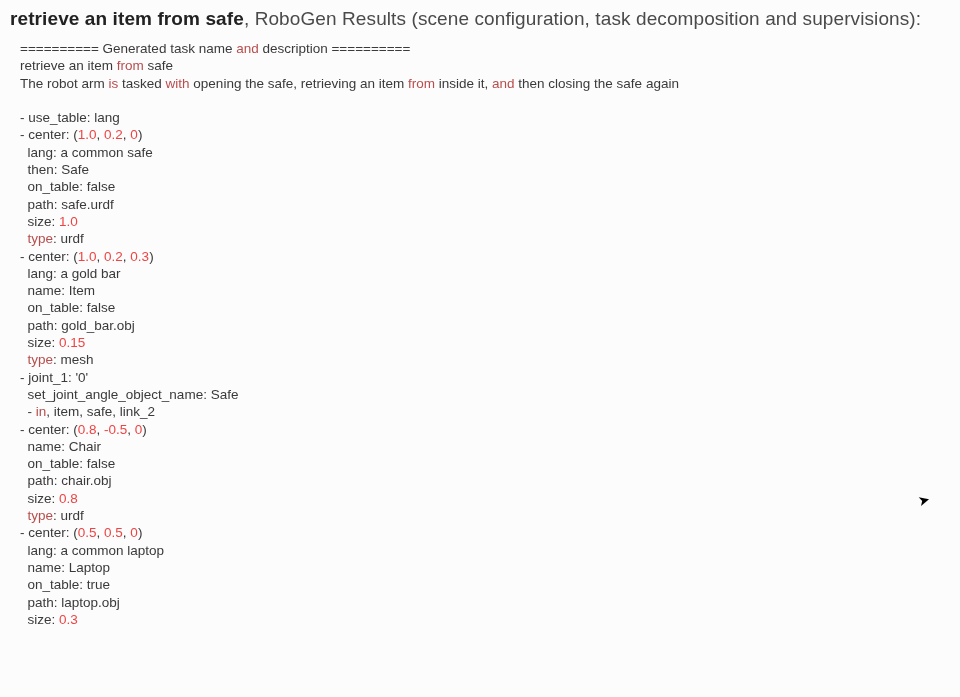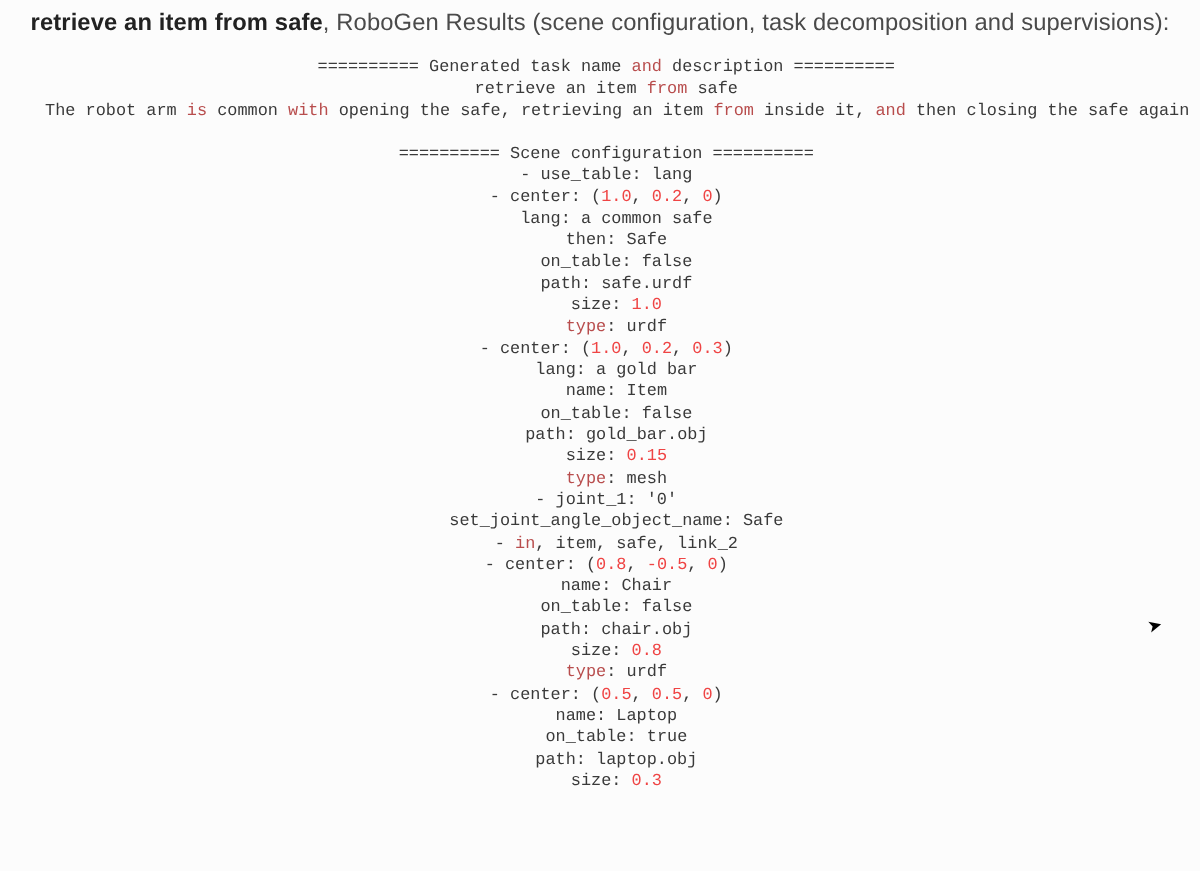--- a/index.html
+++ b/index.html
@@ -6,36 +6,35 @@
     margin: 0;
     padding: 0;
     width: 960px;
     background: #fcfcfc;
     font-family: -apple-system, BlinkMacSystemFont, "Segoe UI", Helvetica, Arial, sans-serif;
   }
   .page {
     box-sizing: border-box;
     width: 960px;
     padding: 6px 10px 10px 10px;
-    text-align: center;
   }
   .title-line {
     font-size: 19px;
     color: #4a4a4a;
     margin: 2px 0 10px 0;
     letter-spacing: 0.1px;
   }
   .title-bold {
     font-weight: 700;
     color: #222;
   }
   pre.code {
-    margin: 16px;
+    margin: 0;
     padding: 0 0 0 10px;
-    font-family: Liberation Mono, monospace;
+    font-family: Liberation Sans, sans-serif;
     font-size: 13.5px;
     line-height: 17.3px;
     color: #3a3a3a;
     white-space: pre;
   }
   .s  { color: #3a3a3a; }      
   .kw { color: #b84d4d; }      
   .nm { color: #ef4444; }      
   .cursor {
     position: absolute;
@@ -48,23 +47,22 @@
 </head>
 <body>
 
 <div class="page">
   <div class="title-line">
     <span class="title-bold">retrieve an item from safe</span><span>, RoboGen Results (scene configuration, task decomposition and supervisions):</span>
   </div>
 
   <pre class="code" id="code-block"><span class="s">========== Generated task name </span><span class="kw">and</span><span class="s"> description ==========
 </span><span class="s">retrieve an item </span><span class="kw">from</span><span class="s"> safe
-</span><span class="s">The robot arm </span><span class="kw">is</span><span class="s"> common </span><span class="kw">with</span><span class="s"> opening the safe, retrieving an item </span><span class="kw">from</span><span class="s"> inside it, </span><span class="kw">and</span><span class="s"> then closing the safe again
+</span><span class="s">The robot arm </span><span class="kw">is</span><span class="s"> tasked </span><span class="kw">with</span><span class="s"> opening the safe, retrieving an item </span><span class="kw">from</span><span class="s"> inside it, </span><span class="kw">and</span><span class="s"> then closing the safe again
 </span><span class="s">
-</span><span class="s">========== Scene configuration ==========
 </span><span class="s">- use_table: lang
 </span><span class="s">- center: (</span><span class="nm">1.0</span><span class="s">, </span><span class="nm">0.2</span><span class="s">, </span><span class="nm">0</span><span class="s">)
 </span><span class="s">  lang: a common safe
 </span><span class="s">  then: Safe
 </span><span class="s">  on_table: false
 </span><span class="s">  path: safe.urdf
 </span><span class="s">  size: </span><span class="nm">1.0</span><span class="s">
 </span><span class="s">  </span><span class="kw">type</span><span class="s">: urdf
 </span><span class="s">- center: (</span><span class="nm">1.0</span><span class="s">, </span><span class="nm">0.2</span><span class="s">, </span><span class="nm">0.3</span><span class="s">)
 </span><span class="s">  lang: a gold bar
@@ -76,19 +74,20 @@
 </span><span class="s">- joint_1: '0'
 </span><span class="s">  set_joint_angle_object_name: Safe
 </span><span class="s">  - </span><span class="kw">in</span><span class="s">, item, safe, link_2
 </span><span class="s">- center: (</span><span class="nm">0.8</span><span class="s">, </span><span class="nm">-0.5</span><span class="s">, </span><span class="nm">0</span><span class="s">)
 </span><span class="s">  name: Chair
 </span><span class="s">  on_table: false
 </span><span class="s">  path: chair.obj
 </span><span class="s">  size: </span><span class="nm">0.8</span><span class="s">
 </span><span class="s">  </span><span class="kw">type</span><span class="s">: urdf
 </span><span class="s">- center: (</span><span class="nm">0.5</span><span class="s">, </span><span class="nm">0.5</span><span class="s">, </span><span class="nm">0</span><span class="s">)
+</span><span class="s">  lang: a common laptop
 </span><span class="s">  name: Laptop
 </span><span class="s">  on_table: true
 </span><span class="s">  path: laptop.obj
 </span><span class="s">  size: </span><span class="nm">0.3</span></pre>
 </div>
 
 <span class="cursor" id="mouse-cursor" style="left: 918px; top: 492px;">➤</span>
 
 </body></html>

